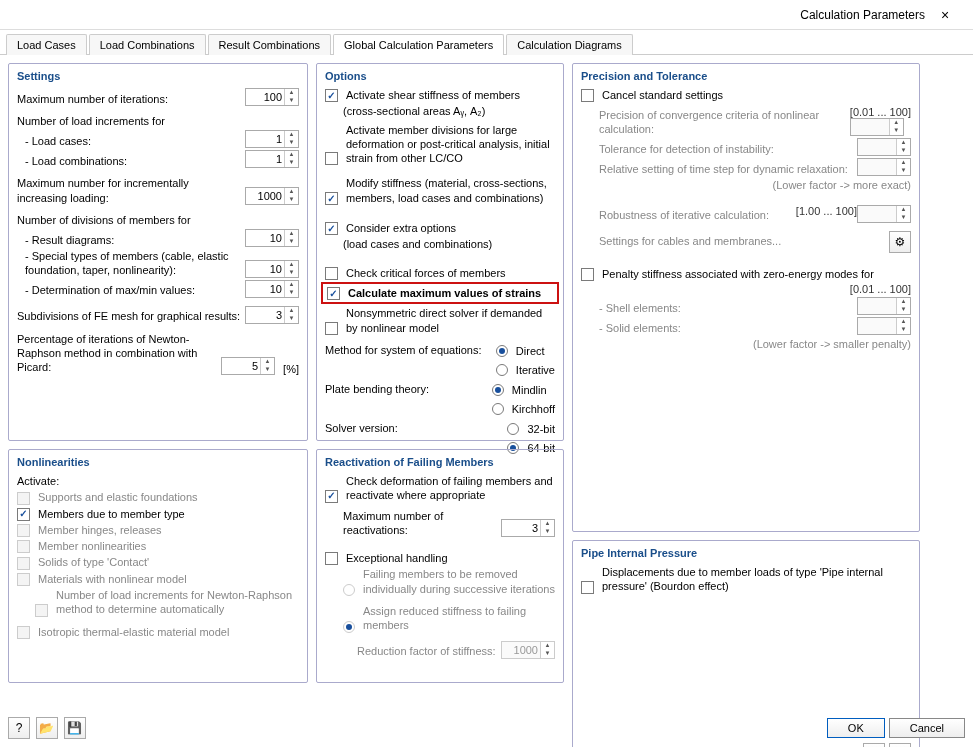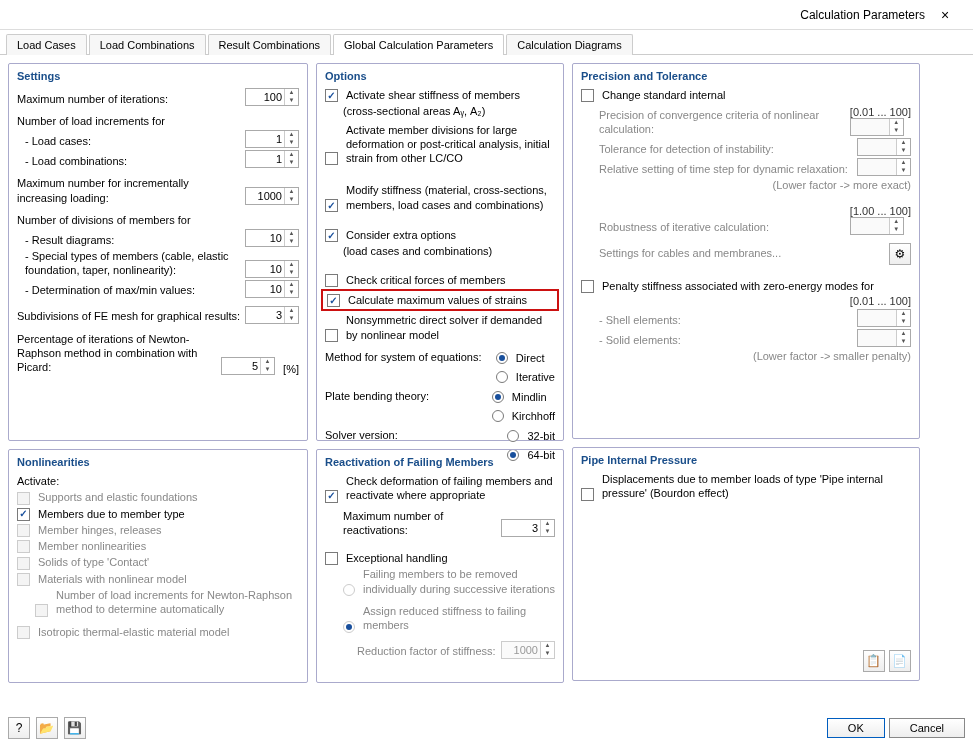--- a/index.html
+++ b/index.html
@@ -27,21 +27,21 @@
 .spinner .arrows span { flex:1; font-size: 6px; text-align: center; line-height: 7px; cursor: pointer; color: #555; }
 .ck { width: 13px; height: 13px; border: 1px solid #7a7a7a; display: inline-flex; align-items: center; justify-content: center; margin-right: 4px; background: #fff; cursor: pointer; flex-shrink: 0; }
 .ck.checked::after { content: "✓"; font-size: 10px; color: #184f9c; font-weight: bold; line-height: 1; }
 .ck.disabled { border-color: #ccc; background: #f4f4f4; }
 .rd { width: 12px; height: 12px; border: 1px solid #7a7a7a; border-radius: 50%; display: inline-flex; align-items: center; justify-content: center; margin-right: 4px; background: #fff; cursor: pointer; flex-shrink: 0; }
 .rd.checked::after { content: ""; width: 6px; height: 6px; background: #184f9c; border-radius: 50%; }
 .rd.disabled { border-color: #ccc; }
 .indent { padding-left: 18px; }
 .indent2 { padding-left: 32px; }
 .muted { color: #888; }
-.highlight { border: 2px solid #c11; padding: 2px 4px; margin: 1px -4px; }
+.highlight { border: 2px solid #c11; padding: 2px 4px; margin: 1px -4px; font-weight: bold; }
 .range { color: #333; }
 .muted-spinner .spinner { border-color: #ccc; }
 .muted-spinner .spinner input { color: #999; }
 .icon-btn { width: 22px; height: 22px; border: 1px solid #aaa; background: linear-gradient(#fff,#eee); display: inline-flex; align-items: center; justify-content: center; cursor: pointer; font-size: 12px; }
 .footer { position: absolute; bottom: 8px; left: 8px; right: 8px; display: flex; align-items: center; }
 .footer .left { display: flex; gap: 6px; }
 .footer .right { margin-left: auto; display: flex; gap: 4px; }
 .btn { border: 1px solid #888; padding: 3px 20px; background: linear-gradient(#fff,#eee); cursor: pointer; font-size: 11px; }
 .btn.primary { border: 1px solid #005dbf; }
 .small-btns { display: flex; justify-content: flex-end; gap: 4px; margin-top: 6px; }
@@ -218,21 +218,21 @@
           <span class="ck checked"></span>
           <span class="label">Activate shear stiffness of members</span>
         </div>
       <div class="row indent">
           <span class="label">(cross-sectional areas Aᵧ, A₂)</span>
         </div>
       <div class="row" style="margin-top:4px;">
           <span class="ck"></span>
           <span class="label">Activate member divisions for large deformation or post-critical analysis, initial strain from other LC/CO</span>
         </div>
-      <div class="row" style="margin-top:18px;">
+      <div class="row" style="margin-top:11px;">
           <span class="ck checked"></span>
           <span class="label">Modify stiffness (material, cross-sections, members, load cases and combinations)</span>
         </div>
       <div class="row" style="margin-top:16px;">
           <span class="ck checked"></span>
           <span class="label">Consider extra options</span>
         </div>
       <div class="row indent">
           <span class="label">(load cases and combinations)</span>
         </div>
@@ -324,25 +324,25 @@
             <span class="arrows">
               <span>▲</span>
               <span>▼</span>
             </span>
           </span>
         </div>
     </div>
   </div>
 
   <div class="col c3">
-    <div class="group" style="height:376px;">
+    <div class="group" style="height:469px;">
       <div class="group-title">Precision and Tolerance</div>
       <div class="row">
           <span class="ck"></span>
-          <span class="label">Change standard internal</span>
+          <span class="label">Cancel standard settings</span>
         </div>
       <div class="row indent" style="margin-top:4px;">
           <span class="label muted">Precision of convergence criteria of nonlinear calculation:</span>
         <div style="display:flex;flex-direction:column;align-items:flex-start;">
           <span class="range">[0.01 ... 100]</span>
           <span class="spinner muted-spinner">
               <input disabled="" style="">
               <span class="arrows">
                 <span>▲</span>
                 <span>▼</span>
@@ -368,21 +368,21 @@
               <span>▲</span>
               <span>▼</span>
             </span>
           </span>
         </div>
       <div class="row indent">
           <span class="label muted" style="text-align:right;">(Lower factor -&gt; more exact)</span>
         </div>
       <div class="row indent" style="margin-top:12px;">
           <span class="label muted">Robustness of iterative calculation:</span>
-        <div style="display:flex;flex-direction:column;align-items:flex-start;">
+        <div style="display:flex;flex-direction:row;align-items:flex-start;">
           <span class="range">[1.00 ... 100]</span>
           <span class="spinner muted-spinner">
               <input disabled="" style="">
               <span class="arrows">
                 <span>▲</span>
                 <span>▼</span>
               </span>
             </span>
         </div>
         </div>

